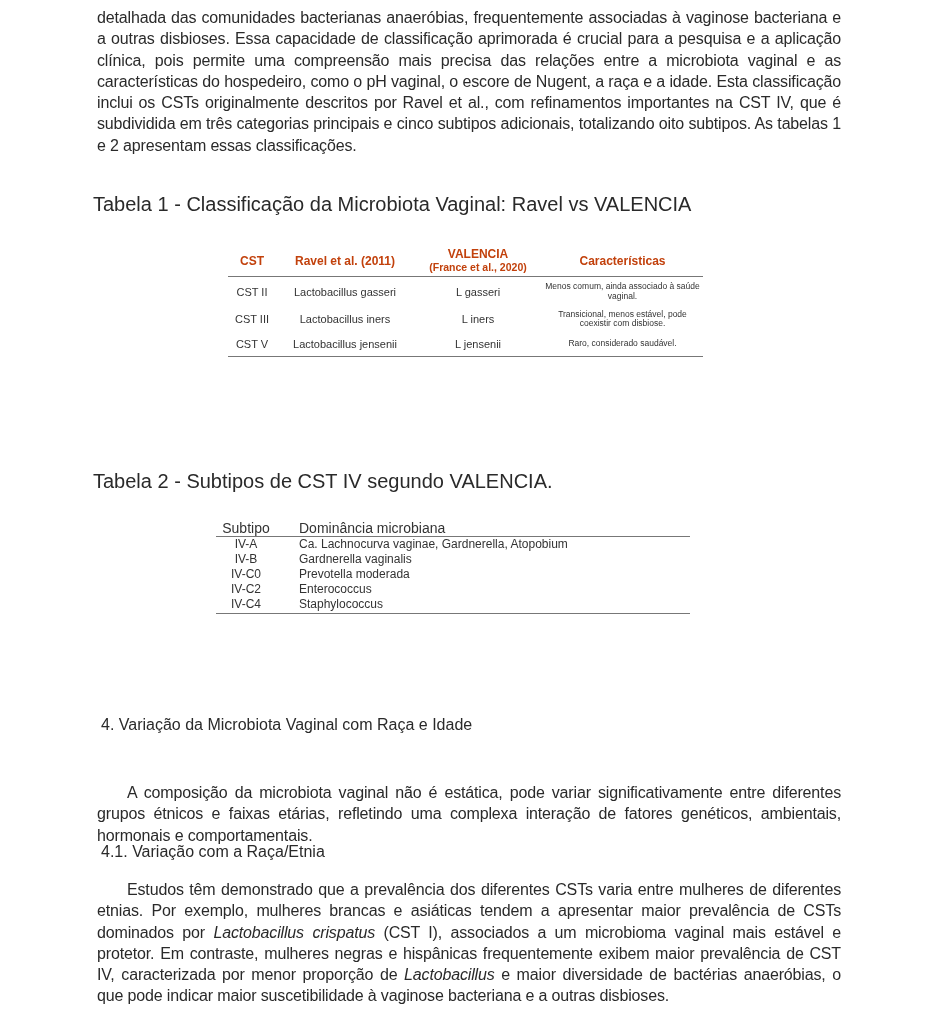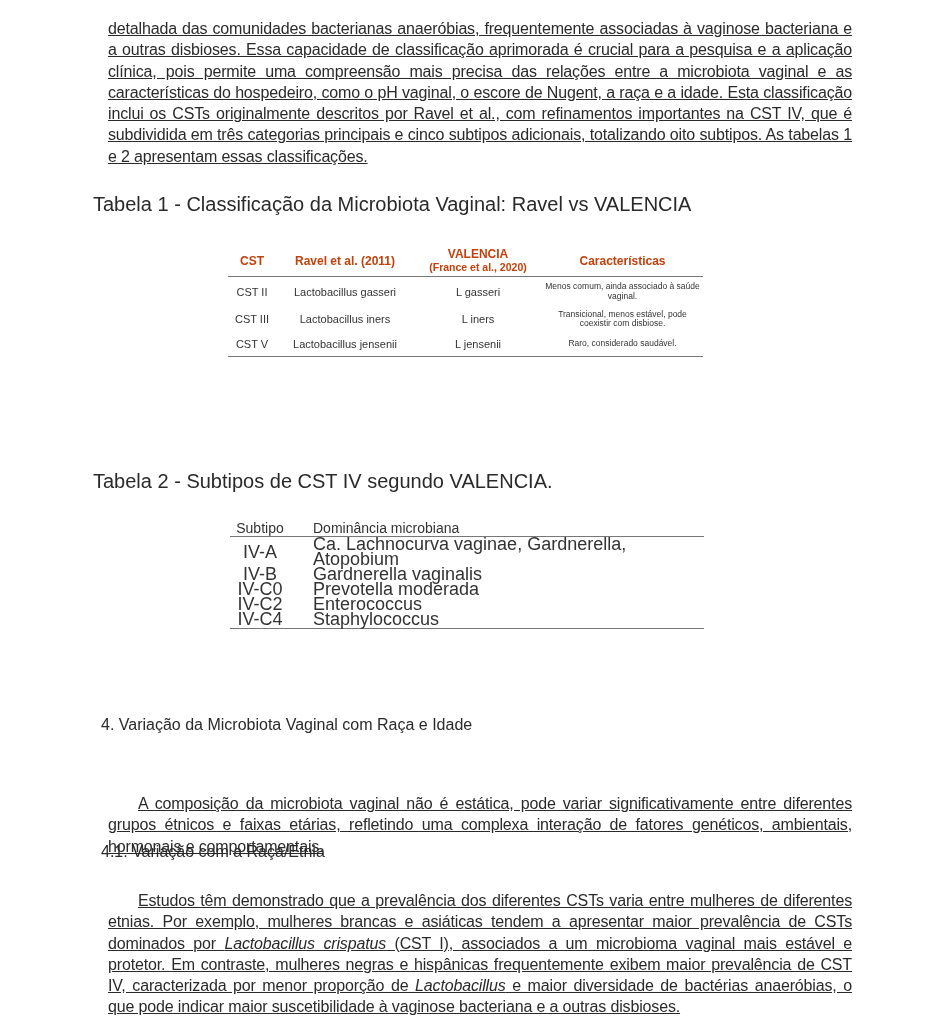--- a/index.html
+++ b/index.html
@@ -1,19 +1,19 @@
 <!DOCTYPE html>
 <html><head>
 <meta charset="utf-8">
 <style>
   html, body { margin: 0; padding: 0; background: #ffffff; }
   body { width: 925px; height: 1024px; overflow: hidden; position: relative;
          font-family: "Liberation Sans", sans-serif; color: #2a2a2a; }
   .page { position: absolute; left: 93px; top: 0; width: 744px; }
-  .para { font-size: 16px; line-height: 21.3px; text-align: justify; margin: 15px; letter-spacing: -0.15px; text-decoration: underline; }
+  .para { font-size: 16px; line-height: 21.3px; text-align: justify; margin: 4px; letter-spacing: -0.15px; }
   .para.indent { text-indent: 30px; }
   .caption { font-size: 20px; line-height: 21px; margin: 0; }
   .heading { font-size: 16px; line-height: 21px; margin: 8px; }
   em { font-style: italic; }
 
   
   .t1 { position: absolute; left: 228px; top: 246px; width: 475px; border-collapse: collapse; }
   .t1 th { font-weight: bold; font-size: 12px; color: #c2410c; padding: 2px 2px; border-bottom: 1.5px solid #777; line-height: 13px; }
   .t1 th .sub { font-size: 10.5px; display: block; }
   .t1 td { text-align: center; font-size: 11px; color: #333; padding: 0 2px; line-height: 12px; vertical-align: middle; }
@@ -22,23 +22,23 @@
   .t1 tr.r2 td { height: 29px; }
   .t1 tr.r3 td { height: 26px; }
   .t1 tr.r4 td { height: 38px; }
   .t1 tr.r5 td { height: 24px; border-bottom: 1.5px solid #777; }
   .t1 col.c1 { width: 48px; }
   .t1 col.c2 { width: 138px; }
   .t1 col.c3 { width: 128px; }
   .t1 col.c4 { width: 161px; }
 
   
-  .t2 { position: absolute; left: 230px; top: 520px; width: 474px; border-collapse: collapse; }
+  .t2 { position: absolute; left: 216px; top: 520px; width: 474px; border-collapse: collapse; }
   .t2 th { font-weight: normal; font-size: 14px; color: #333; text-align: left; padding: 0 0 0 0; line-height: 16px; border-bottom: 1.5px solid #777; }
-  .t2 td { font-size: 18px; color: #333; line-height: 15px; padding: 0; }
+  .t2 td { font-size: 12px; color: #333; line-height: 15px; padding: 0; }
   .t2 td.sub { text-align: center; width: 60px; }
   .t2 th.sub { text-align: center; width: 60px; }
   .t2 td.dom, .t2 th.dom { padding-left: 23px; }
   .t2 tr.last td { border-bottom: 1.5px solid #777; padding-bottom: 1px; }
 </style>
 </head>
 <body>
 
 <div class="page">
   <p class="para" style="position:absolute; top:3px; left:0; width:744px;">detalhada das comunidades bacterianas anaeróbias, frequentemente associadas à vaginose bacteriana e a outras disbioses. Essa capacidade de classificação aprimorada é crucial para a pesquisa e a aplicação clínica, pois permite uma compreensão mais precisa das relações entre a microbiota vaginal e as características do hospedeiro, como o pH vaginal, o escore de Nugent, a raça e a idade. Esta classificação inclui os CSTs originalmente descritos por Ravel et al., com refinamentos importantes na CST IV, que é subdividida em três categorias principais e cinco subtipos adicionais, totalizando oito subtipos. As tabelas 1 e 2 apresentam essas classificações.</p>

